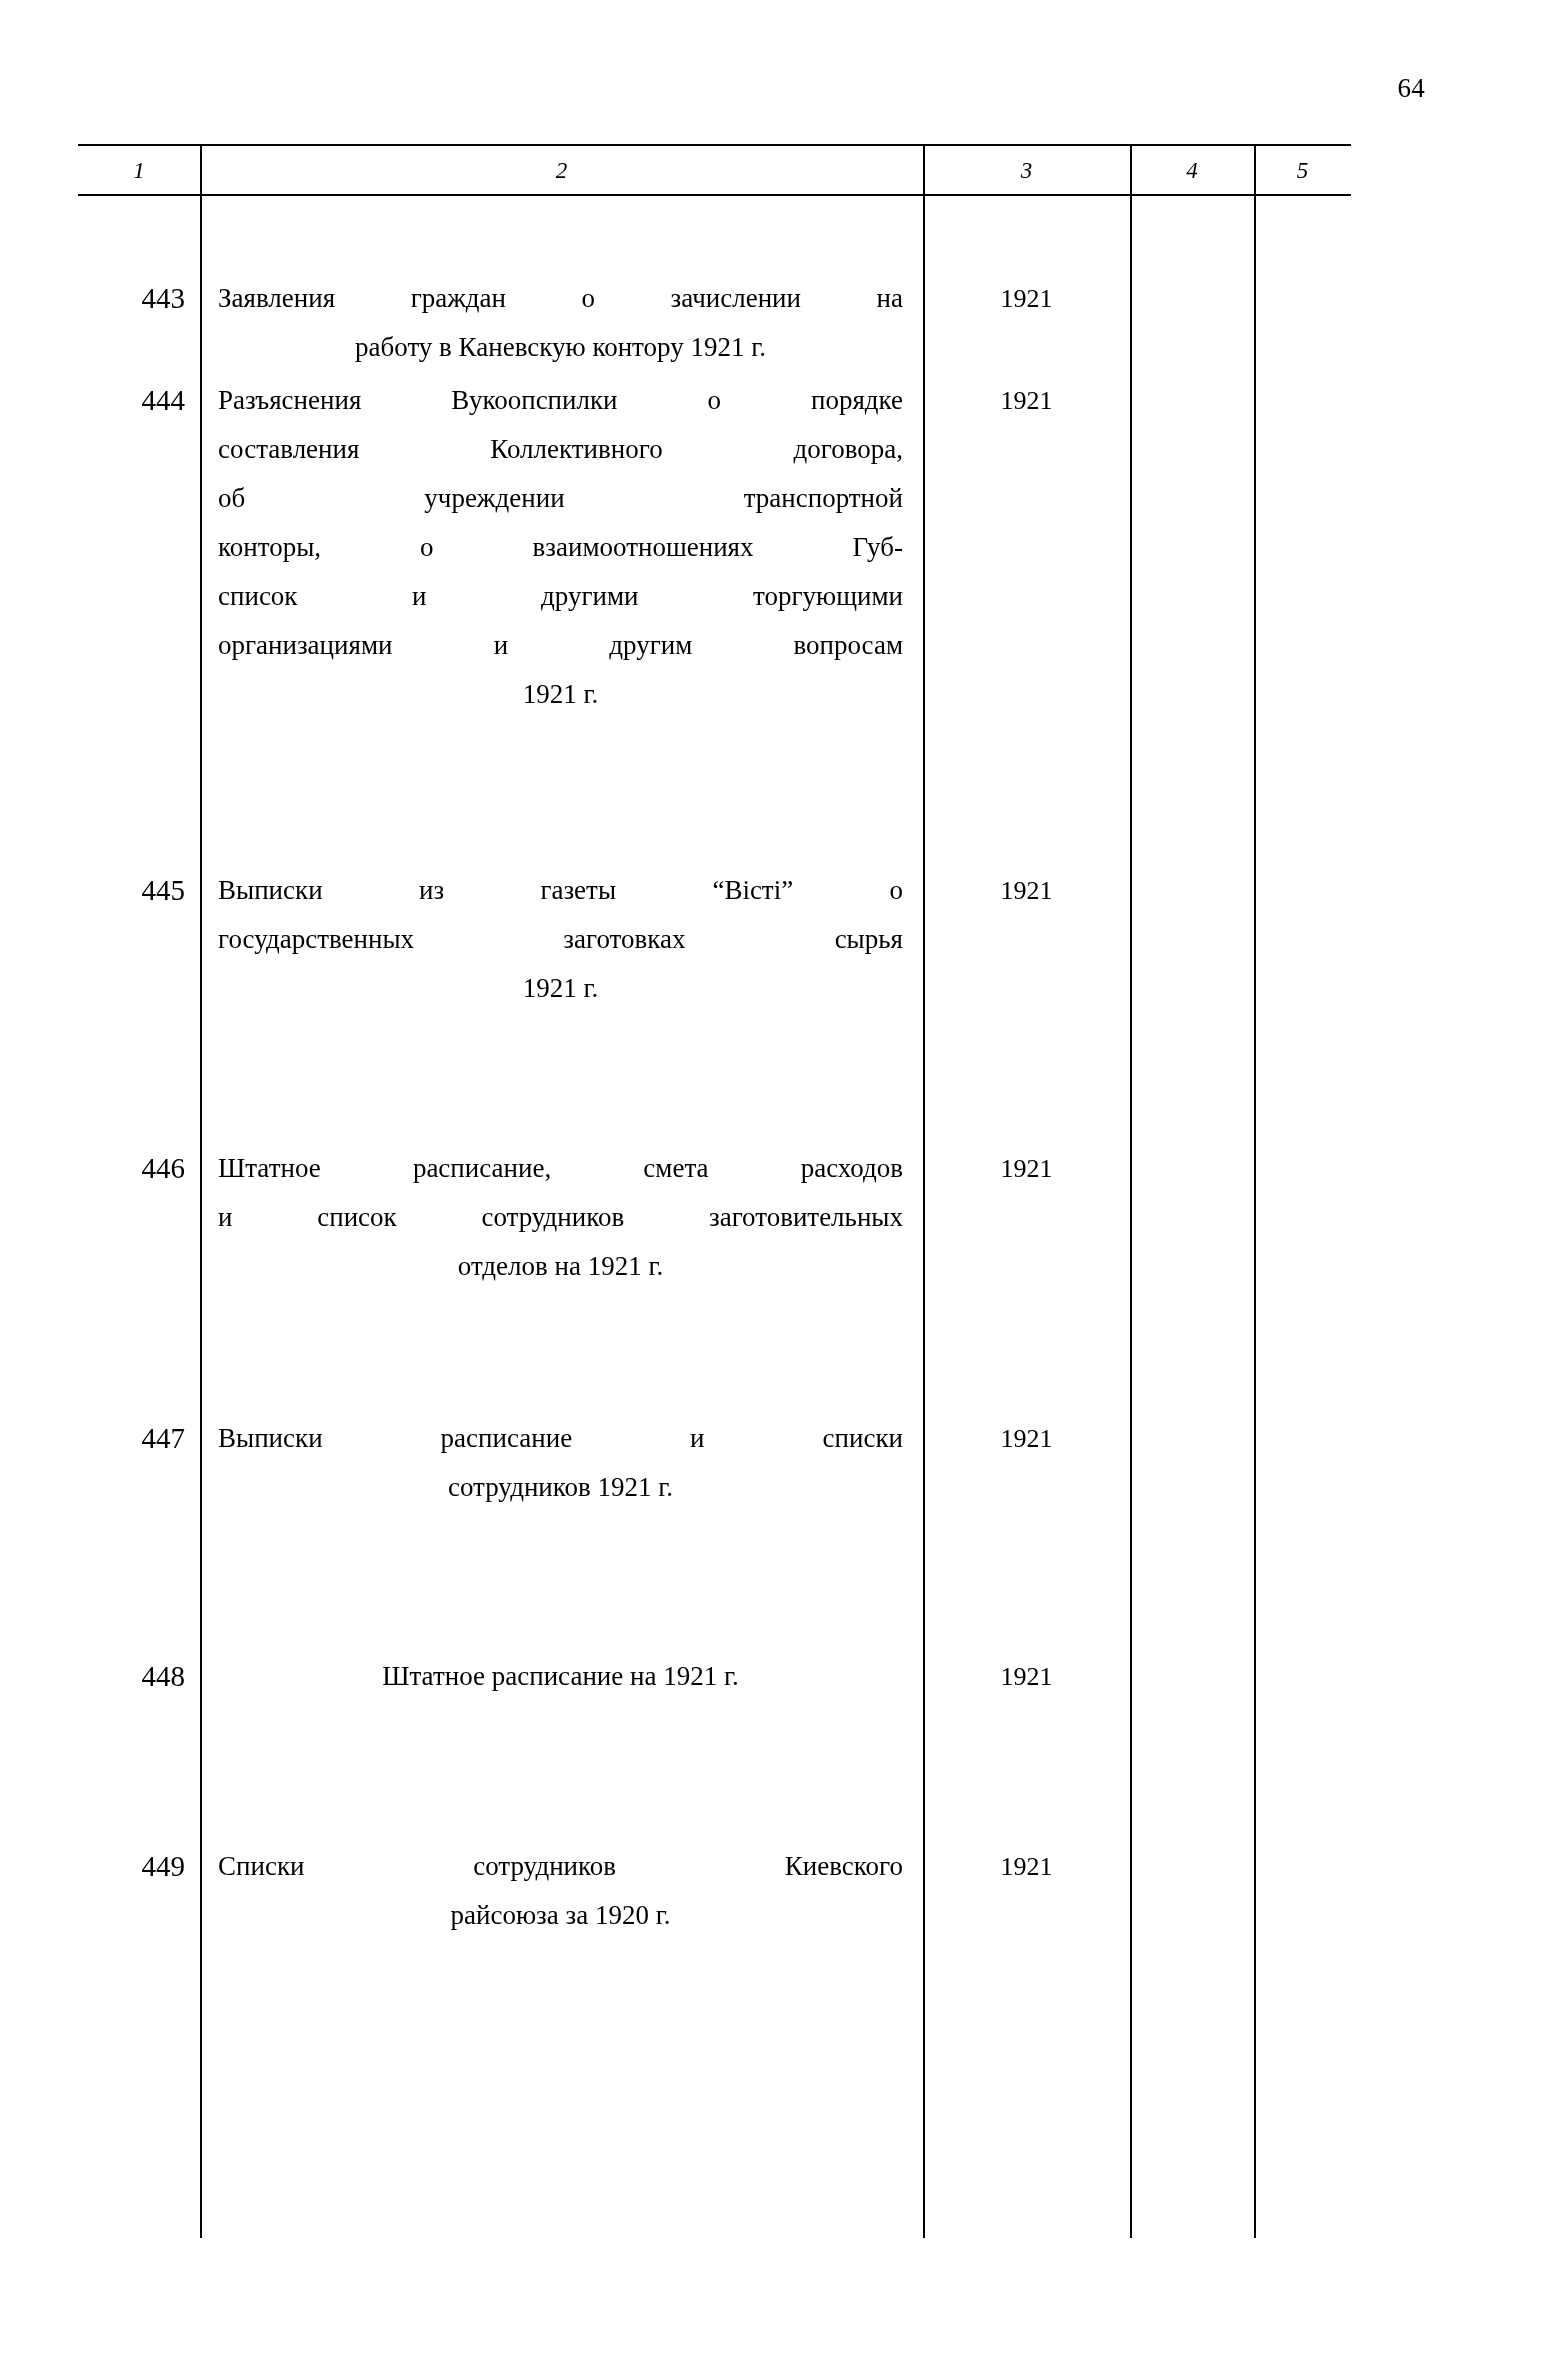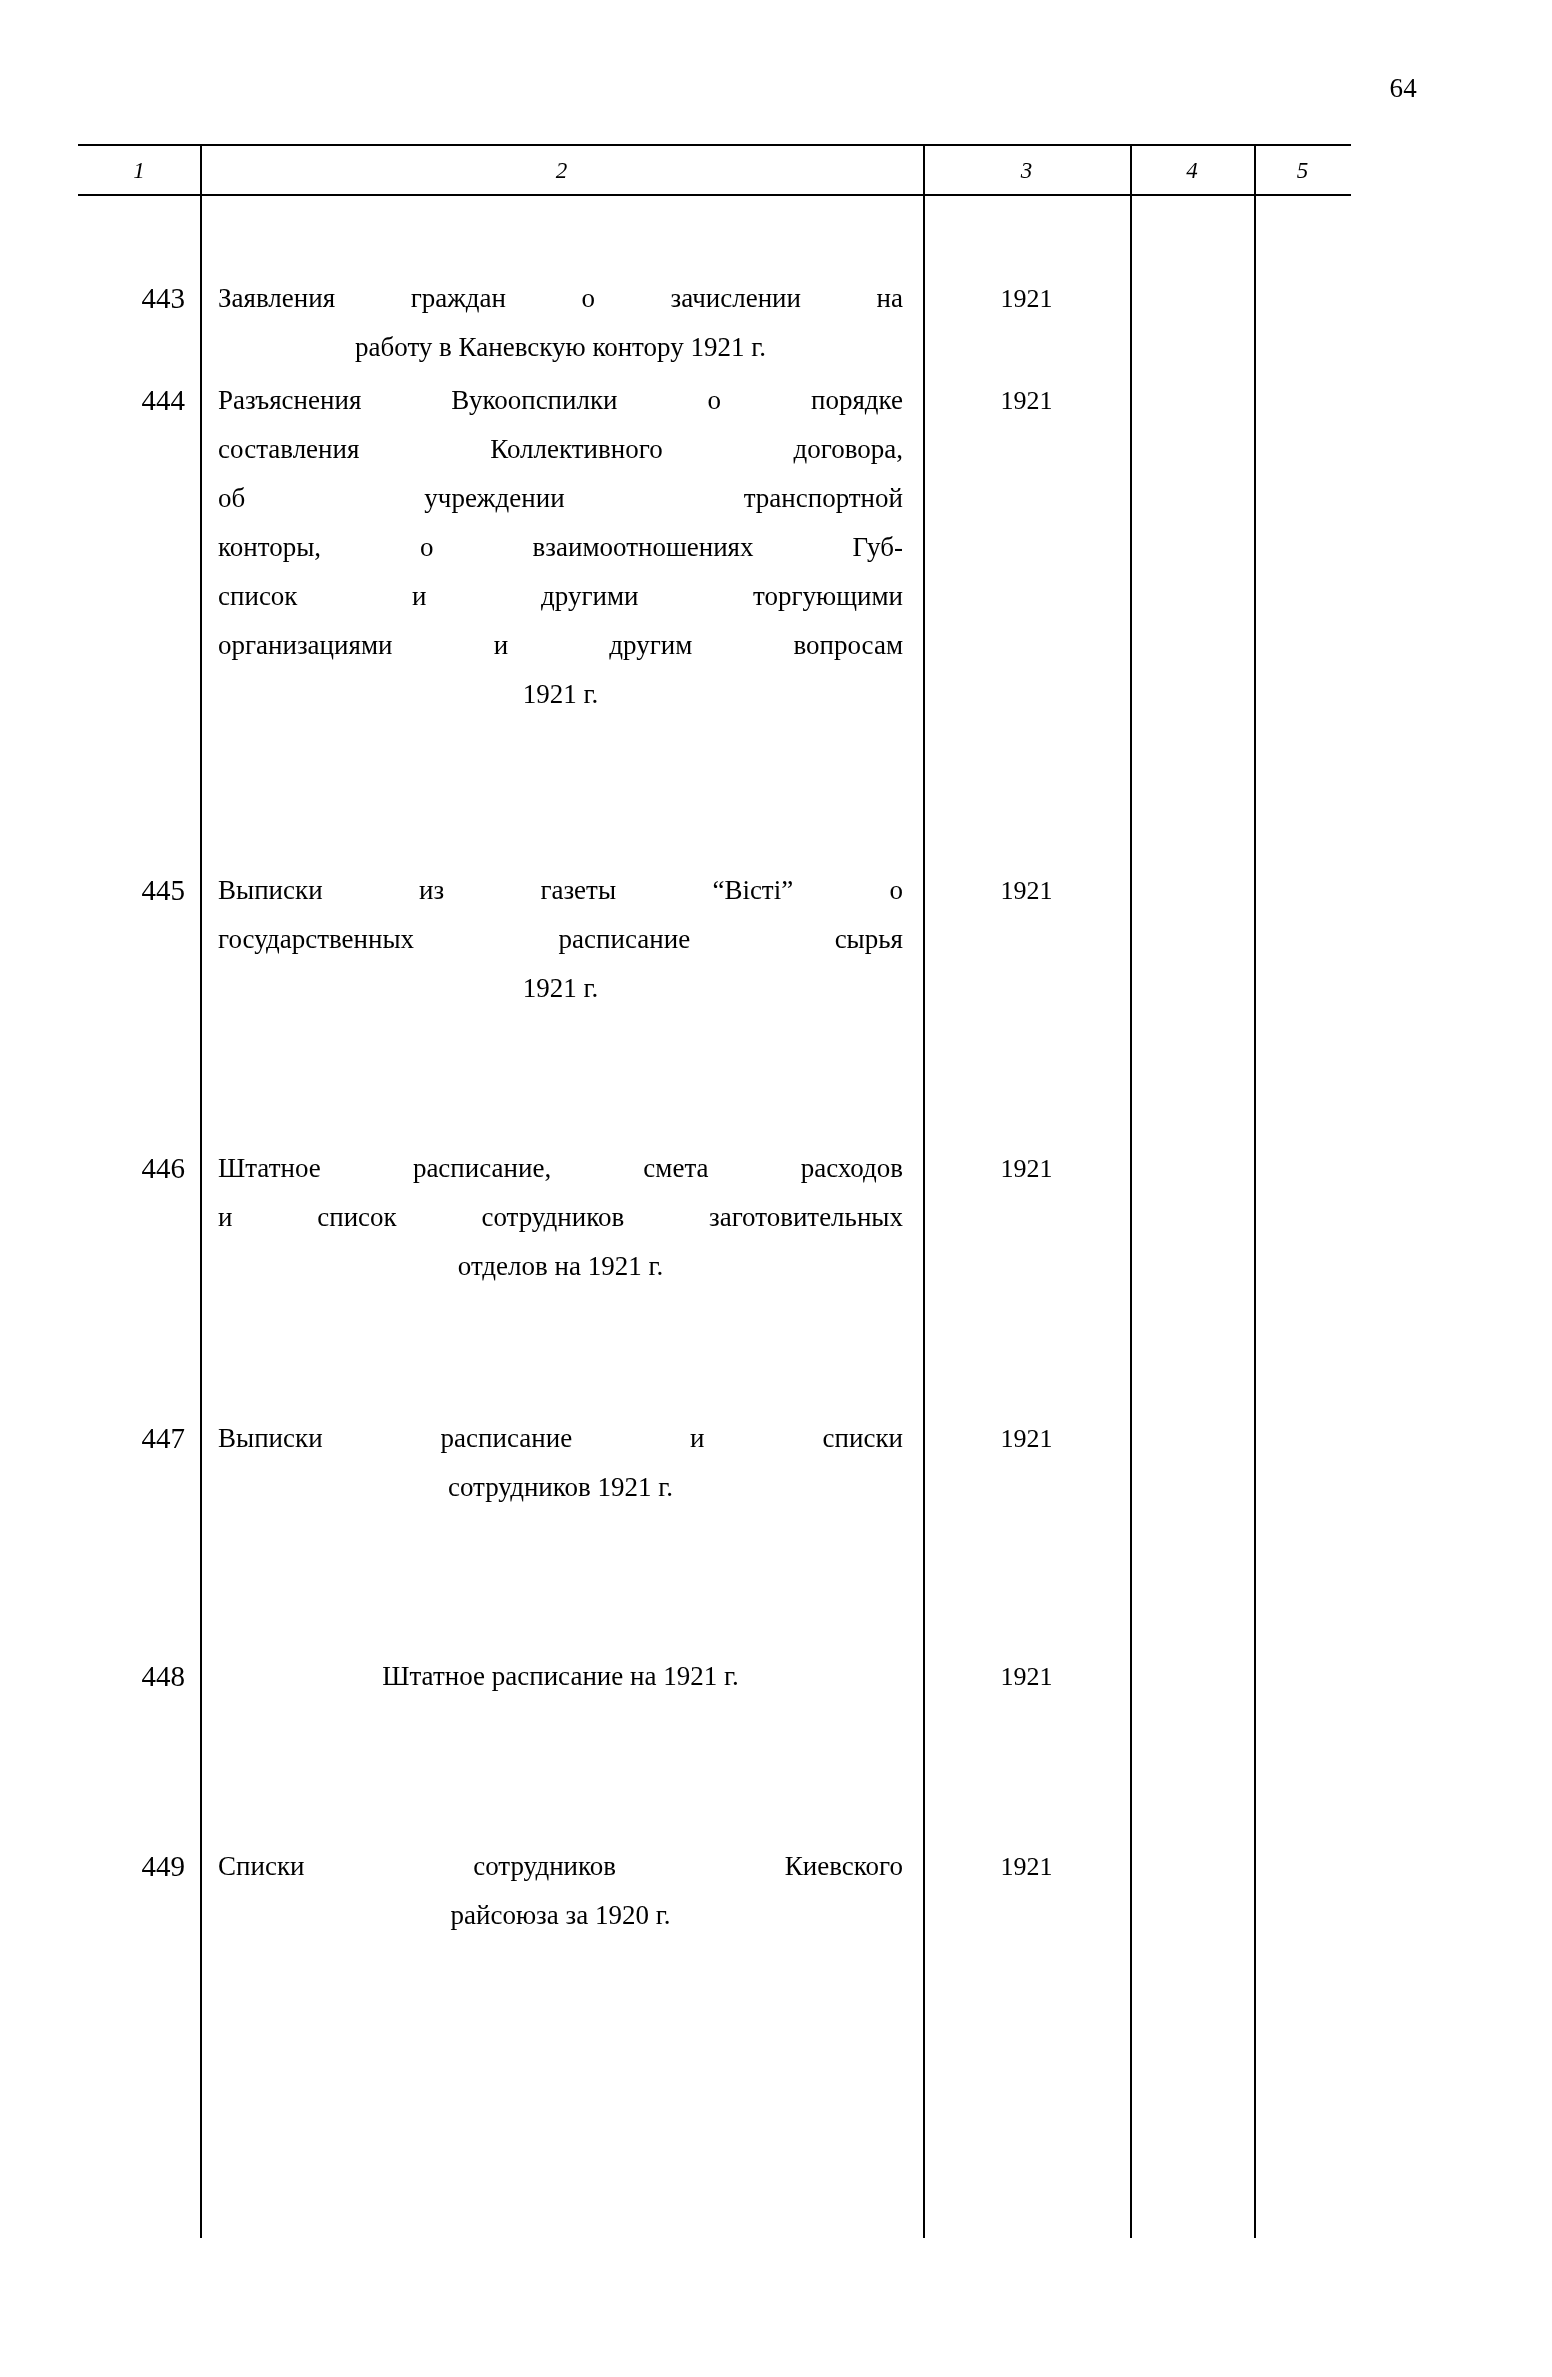--- a/index.html
+++ b/index.html
@@ -23,20 +23,21 @@
   
   .page-number {
     position: absolute;
     top: 73px;
     left: 0;
     width: 1417px;
     text-align: right;
     font-size: 27px;
     font-family: "Liberation Serif", "DejaVu Serif", serif;
     letter-spacing: 0.3px;
+    padding-left: 8px;
   }
 
   
   .table-wrap {
     position: absolute;
     left: 78px;
     top: 144px;
     width: 1273px;
     height: 2094px;
   }
@@ -214,21 +215,21 @@
           </div>
         <div class="cell-date">1921</div>
         <div class="cell-c4"></div>
         <div class="cell-c5"></div>
       </div>
 
       <div class="row r2">
         <div class="cell-num">445</div>
         <div class="cell-title">
             <span class="just">Выписки  из  газеты  “Вісті”  о</span>
-            <span class="just">государственных  расписание  сырья</span>
+            <span class="just">государственных  заготовках  сырья</span>
             <span class="last">1921 г.</span>
           </div>
         <div class="cell-date">1921</div>
         <div class="cell-c4"></div>
         <div class="cell-c5"></div>
       </div>
 
       <div class="row r3">
         <div class="cell-num">446</div>
         <div class="cell-title">

